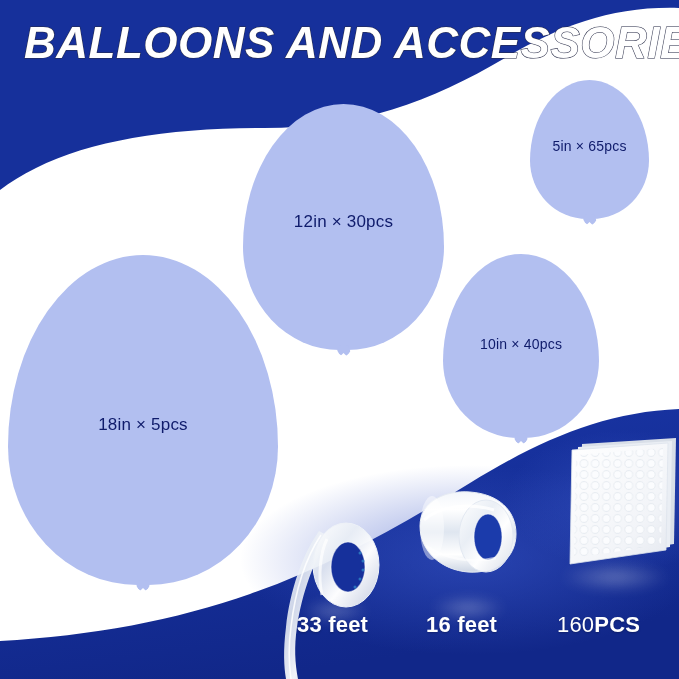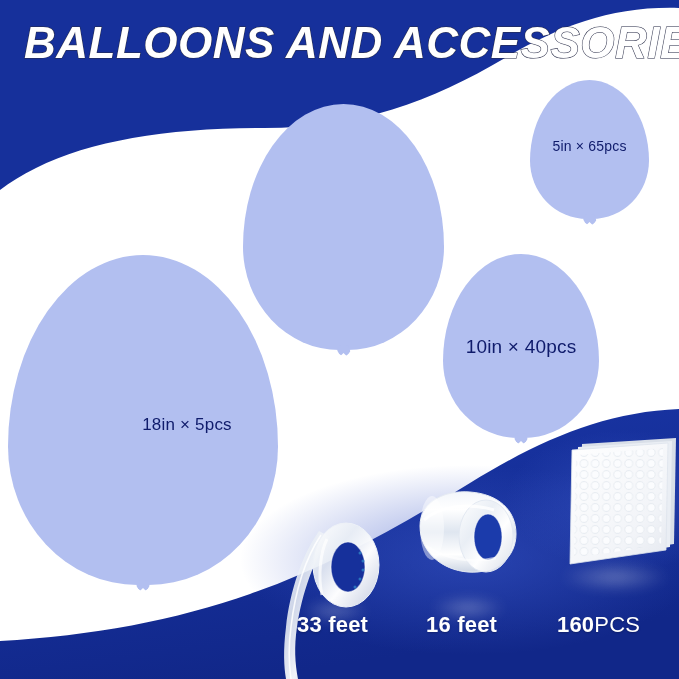--- a/index.html
+++ b/index.html
@@ -71,45 +71,45 @@
     left: 50%;
     transform: translateX(-50%);
     color: #0f1b6b;
     font-size: 17px;
     font-weight: 400;
     white-space: nowrap;
     letter-spacing: 0.2px;
   }
 
   .b-18 { left: 8px;   top: 255px; width: 270px; height: 330px; }
-  .b-18 .label { top: 160px; font-size: 17px; margin-left: 44px; }
+  .b-18 .label { top: 160px; font-size: 17px; }
 
   .b-12 { left: 243px; top: 104px; width: 201px; height: 246px; }
   .b-12 .label { top: 108px; font-size: 17px; }
 
   .b-10 { left: 443px; top: 254px; width: 156px; height: 184px; }
-  .b-10 .label { top: 82px;  font-size: 19px; }
+  .b-10 .label { top: 82px;  font-size: 14px; }
 
   .b-5  { left: 530px; top: 80px;  width: 119px; height: 139px; }
   .b-5  .label { top: 58px;  font-size: 14px; }
 
   
   .accessory { position: absolute; }
 
   .acc-label {
     position: absolute;
     color: #ffffff;
     font-size: 22px;
     font-weight: 700;
     white-space: nowrap;
     text-shadow: 0 1px 2px rgba(0,0,0,0.25);
     letter-spacing: 0.2px;
   }
-  .acc-label .pcs-num { font-weight: 700; margin-top: 44px; }
-  .acc-label .pcs-unit { font-weight: 400; }
+  .acc-label .pcs-num { font-weight: 400; margin-top: 44px; }
+  .acc-label .pcs-unit { font-weight: 700; }
 
   
   .sheets { position: absolute; left: 556px; top: 436px; width: 122px; height: 136px; }
 
   
   .reflection {
     position: absolute;
     border-radius: 50%;
     filter: blur(6px);
     background: radial-gradient(ellipse at center, rgba(255,255,255,0.30), rgba(255,255,255,0) 70%);
@@ -175,20 +175,21 @@
 
   <div class="balloon b-18">
     <div class="body"></div>
     <div class="knot"></div>
     <div class="label">18in × 5pcs</div>
   </div>
 
   <div class="balloon b-12">
     <div class="body"></div>
     <div class="knot"></div>
+    <div class="label">12in × 30pcs</div>
   </div>
 
   <div class="balloon b-10">
     <div class="body"></div>
     <div class="knot"></div>
     <div class="label">10in × 40pcs</div>
   </div>
 
   <div class="balloon b-5">
     <div class="body"></div>

